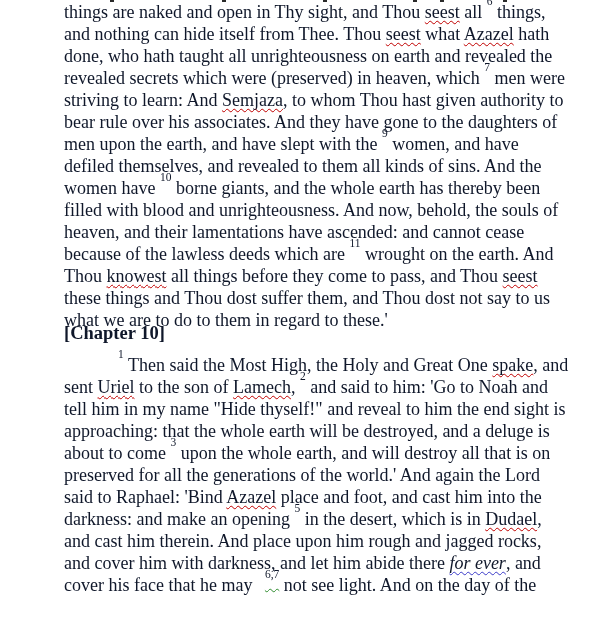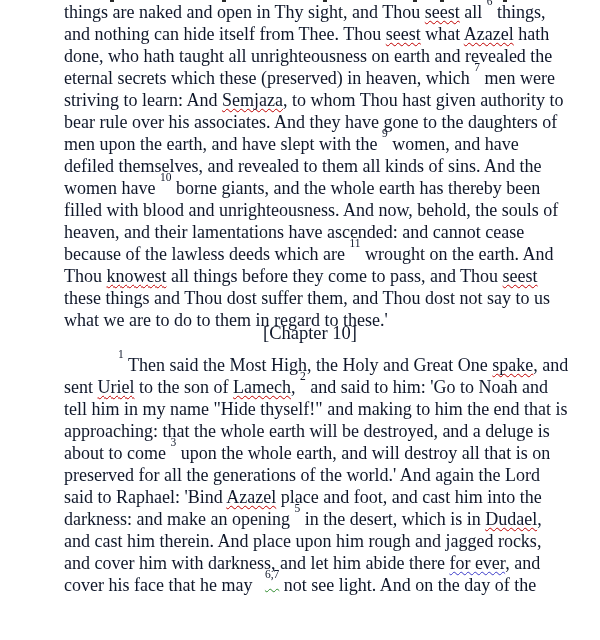--- a/index.html
+++ b/index.html
@@ -42,35 +42,35 @@
     text-underline-offset: 2px;
     text-decoration-skip-ink: none;
   }
   .u-grammar {
     text-decoration-line: underline;
     text-decoration-style: wavy;
     text-decoration-color: #3a3ac8;
     text-decoration-thickness: 1px;
     text-underline-offset: 2px;
     text-decoration-skip-ink: none;
+    font-style: italic;
   }
   .u-style {
     text-decoration-line: underline;
     text-decoration-style: wavy;
     text-decoration-color: #2e8b2e;
     text-decoration-thickness: 1px;
     text-underline-offset: 10px;
     text-decoration-skip-ink: none;
     margin-left: 8px;
   }
   .heading {
-    font-weight: normal;
+    font-weight: bold;
     font-size: 18.5px;
     line-height: 22px;
-    text-align: center;
     margin: -9px 58px 10px 0;
   }
   
   .cut-frag {
     position: absolute;
     top: 0;
     width: 4px;
     height: 2px;
     background: #2a2a2a;
   }
@@ -85,38 +85,38 @@
   <span class="cut-frag" style="left:413px"></span>
   <span class="cut-frag" style="left:440px"></span>
   <span class="cut-frag" style="left:503px"></span>
 </div>
 
 <div class="page">
   <div id="para1" class="para">
       <div class="line"><span>things are naked and open in Thy sight, and Thou </span><span class="u-spelling">seest</span><span> all </span><sup>6</sup><span> things,</span></div>
       <div class="line"><span>and nothing can hide itself from Thee. Thou </span><span class="u-spelling">seest</span><span> what </span><span class="u-spelling">Azazel</span><span> hath</span></div>
       <div class="line"><span>done, who hath taught all unrighteousness on earth and revealed the</span></div>
-      <div class="line"><span>eternal secrets which these (preserved) in heaven, which </span><sup>7</sup><span> men were</span></div>
+      <div class="line"><span>revealed secrets which were (preserved) in heaven, which </span><sup>7</sup><span> men were</span></div>
       <div class="line"><span>striving to learn: And </span><span class="u-spelling">Semjaza</span><span>, to whom Thou hast given authority to</span></div>
       <div class="line"><span>bear rule over his associates. And they have gone to the daughters of</span></div>
       <div class="line"><span>men upon the earth, and have slept with the </span><sup>9</sup><span> women, and have</span></div>
       <div class="line"><span>defiled themselves, and revealed to them all kinds of sins. And the</span></div>
       <div class="line"><span>women have </span><sup>10</sup><span> borne giants, and the whole earth has thereby been</span></div>
       <div class="line"><span>filled with blood and unrighteousness. And now, behold, the souls of</span></div>
       <div class="line"><span>heaven, and their lamentations have ascended: and cannot cease</span></div>
       <div class="line"><span>because of the lawless deeds which are </span><sup>11</sup><span> wrought on the earth. And</span></div>
       <div class="line"><span>Thou </span><span class="u-spelling">knowest</span><span> all things before they come to pass, and Thou </span><span class="u-spelling">seest</span></div>
       <div class="line"><span>these things and Thou dost suffer them, and Thou dost not say to us</span></div>
       <div class="line"><span>what we are to do to them in regard to these.'</span></div>
     </div>
   <div class="heading">[Chapter 10]</div>
   <div id="para2" class="para">
       <div class="line first-indent"><sup>1</sup><span> Then said the Most High, the Holy and Great One </span><span class="u-spelling">spake</span><span>, and</span></div>
       <div class="line"><span>sent </span><span class="u-spelling">Uriel</span><span> to the son of </span><span class="u-spelling">Lamech</span><span>, </span><sup>2</sup><span> and said to him: 'Go to Noah and</span></div>
-      <div class="line"><span>tell him in my name "Hide thyself!" and making to him the end that is</span></div>
+      <div class="line"><span>tell him in my name "Hide thyself!" and reveal to him the end sight is</span></div>
       <div class="line"><span>approaching: that the whole earth will be destroyed, and a deluge is</span></div>
       <div class="line"><span>about to come </span><sup>3</sup><span> upon the whole earth, and will destroy all that is on</span></div>
       <div class="line"><span>preserved for all the generations of the world.' And again the Lord</span></div>
       <div class="line"><span>said to Raphael: 'Bind </span><span class="u-spelling">Azazel</span><span> place and foot, and cast him into the</span></div>
       <div class="line"><span>darkness: and make an opening </span><sup>5</sup><span> in the desert, which is in </span><span class="u-spelling">Dudael</span><span>,</span></div>
       <div class="line"><span>and cast him therein. And place upon him rough and jagged rocks,</span></div>
       <div class="line"><span>and cover him with darkness, and let him abide there </span><span class="u-grammar">for ever</span><span>, and</span></div>
       <div class="line"><span>cover his face that he may </span><sup class="u-style">6,7</sup><span> not see light. And on the day of the</span></div>
     </div>
 </div>

